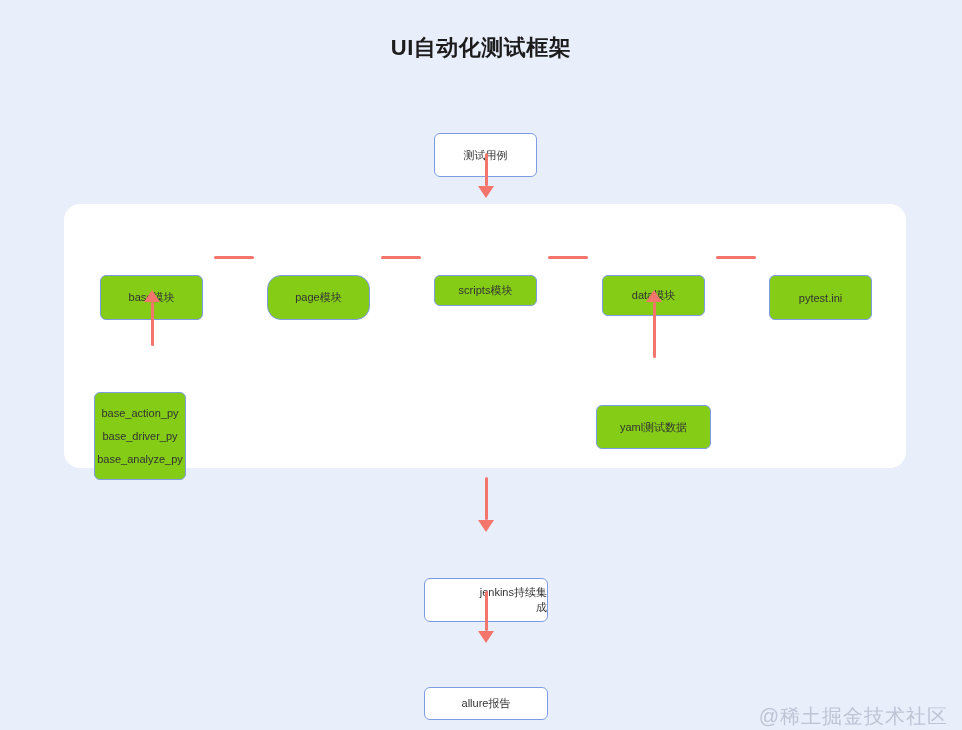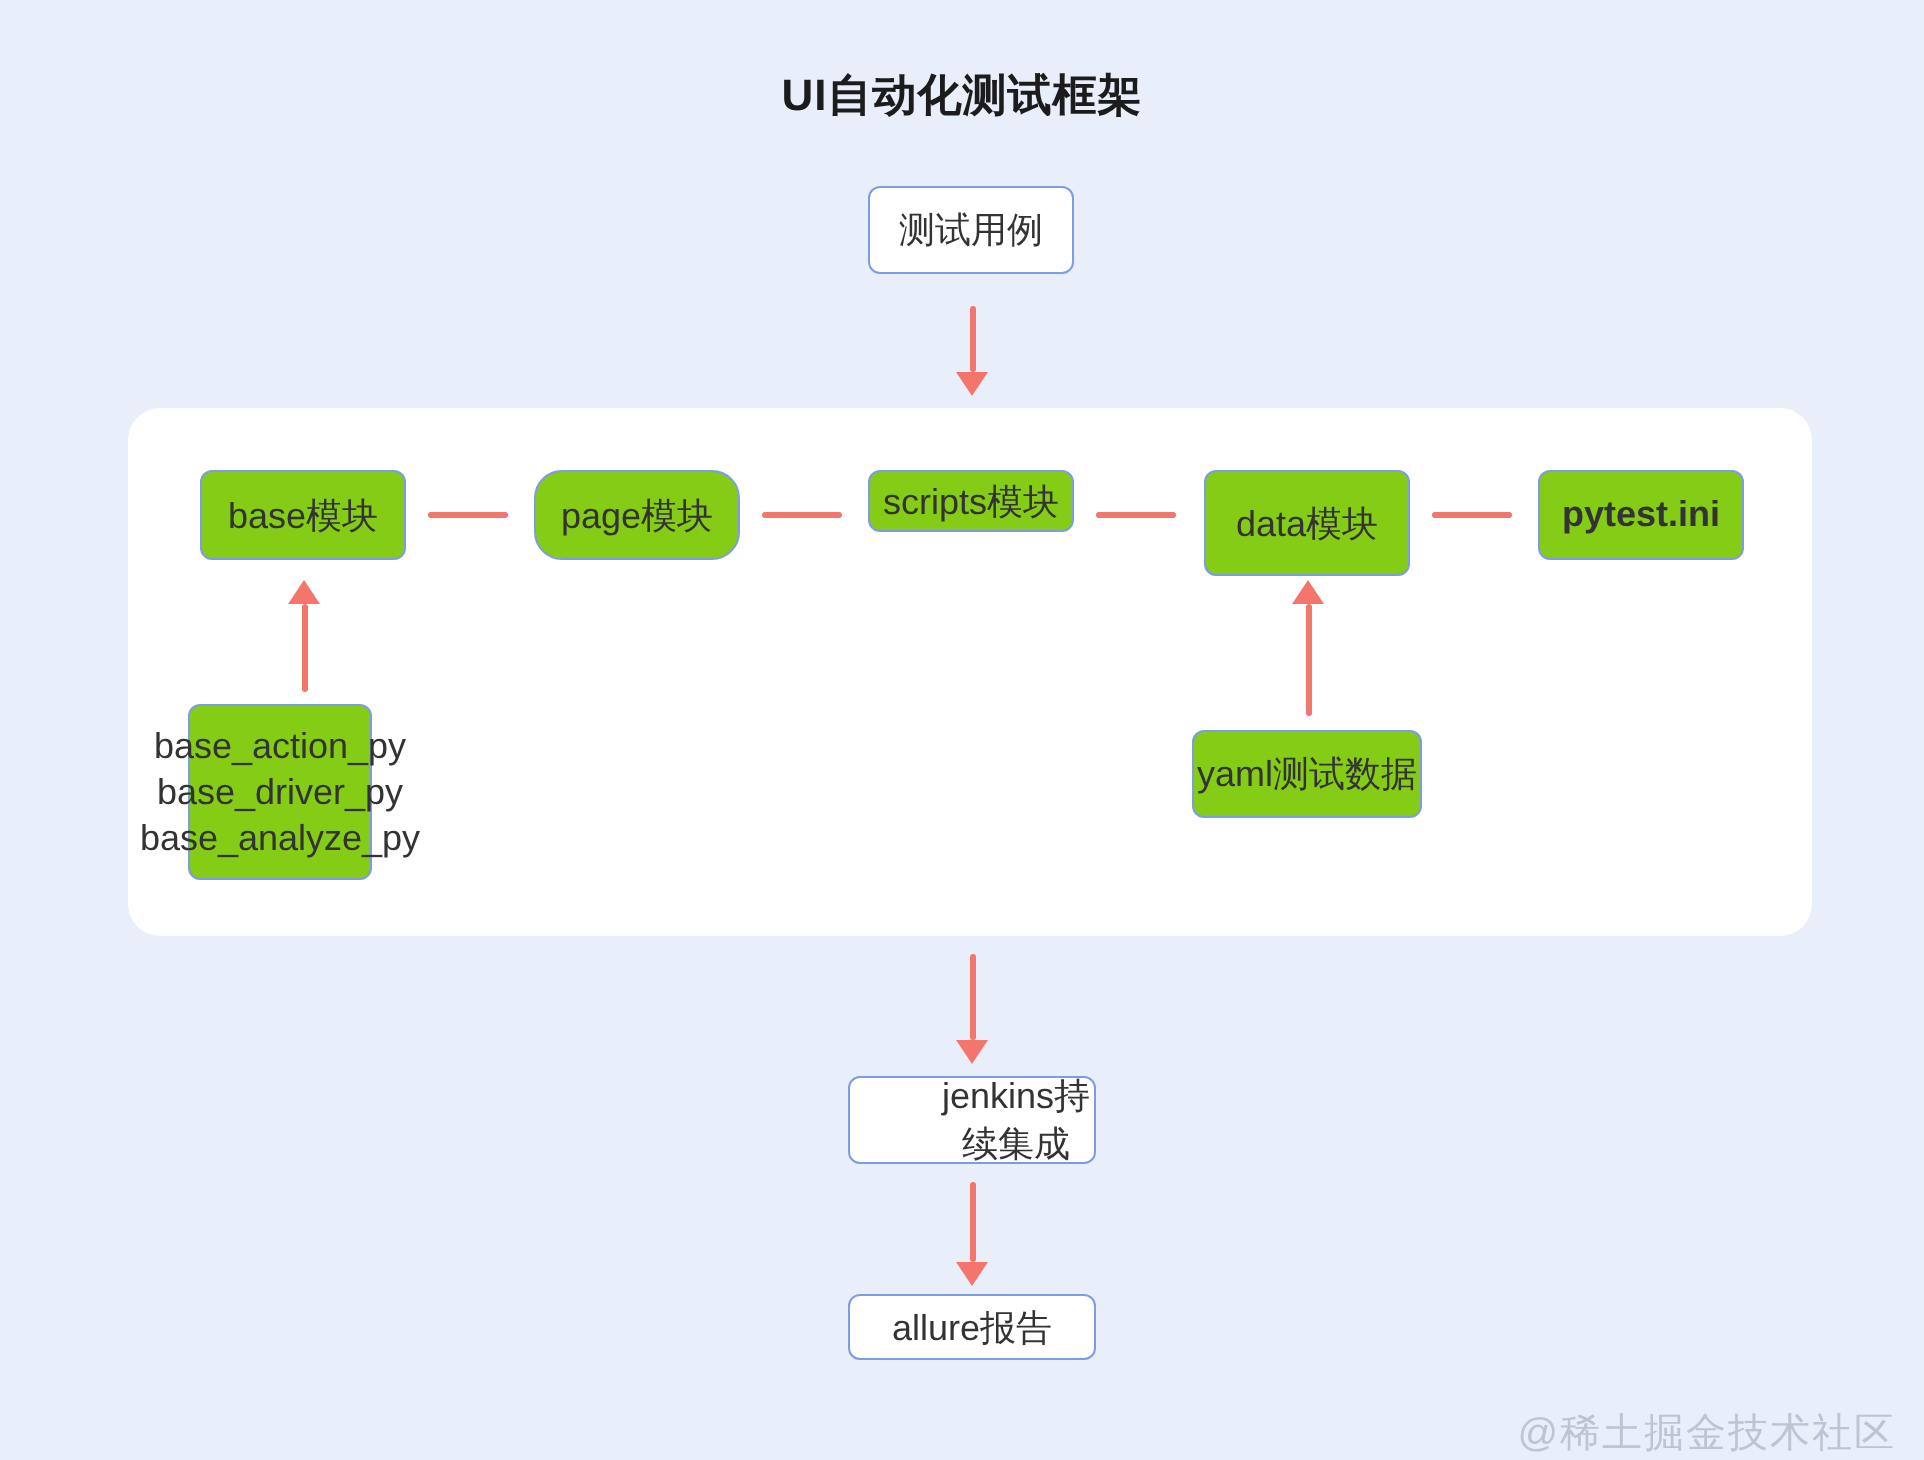--- a/index.html
+++ b/index.html
@@ -26,24 +26,25 @@
     background: #ffffff;
     border-radius: 16px;
   }
   .node {
     position: absolute;
     border: 1px solid #7d9ce4;
     border-radius: 6px;
     display: flex;
     align-items: center;
     justify-content: center;
-    font-size: 18px;
+    font-size: 11px;
     color: #333333;
     background: #ffffff;
-    text-align: center;
+    text-align: right;
+    margin-top: 40px;
   }
   .node.tint { background: #84cc16; }
   .multi {
     flex-direction: column;
     gap: 9px;
     justify-content: center;
   }
   .multi span { display: block; line-height: 14px; }
   .hline {
     position: absolute;
@@ -95,22 +96,22 @@
 <div class="varrow" style="left:478px; top:153px; height:45px;">
   <div class="shaft"></div>
   <div class="head-down"></div>
 </div>
 
 <div class="panel"></div>
 
 <div class="node tint" style="left:100px; top:235px; width:103px; height:45px;">base模块</div>
 <div class="node tint" style="left:267px; top:235px; width:103px; height:45px;border-radius:14px;">page模块</div>
 <div class="node tint" style="left:434px; top:235px; width:103px; height:31px;">scripts模块</div>
-<div class="node tint" style="left:602px; top:235px; width:103px; height:53px;">data模块</div>
-<div class="node tint" style="left:769px; top:235px; width:103px; height:45px;font-weight:bold;">pytest.ini</div>
+<div class="node tint" style="left:602px; top:235px; width:103px; height:41px;">data模块</div>
+<div class="node tint" style="left:769px; top:235px; width:103px; height:45px;">pytest.ini</div>
 
 <div class="hline" style="left:214px; width:40px;"></div>
 <div class="hline" style="left:381px; width:40px;"></div>
 <div class="hline" style="left:548px; width:40px;"></div>
 <div class="hline" style="left:716px; width:40px;"></div>
 
 <div class="varrow" style="left:144px; top:290px; height:56px;">
   <div class="head-up"></div>
   <div class="shaft"></div>
 </div>

